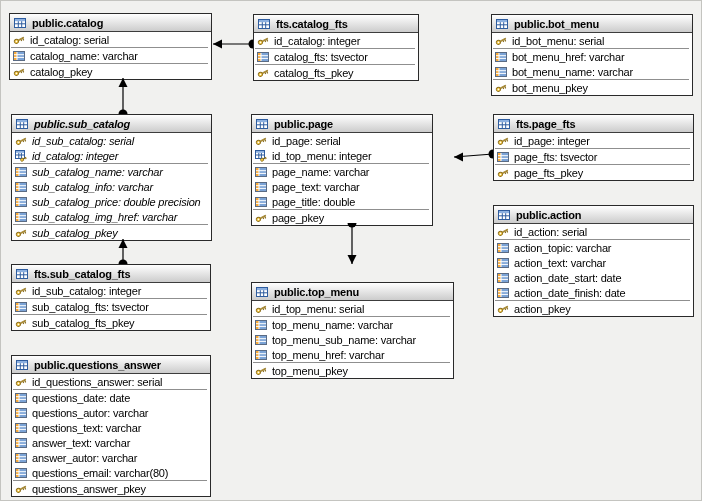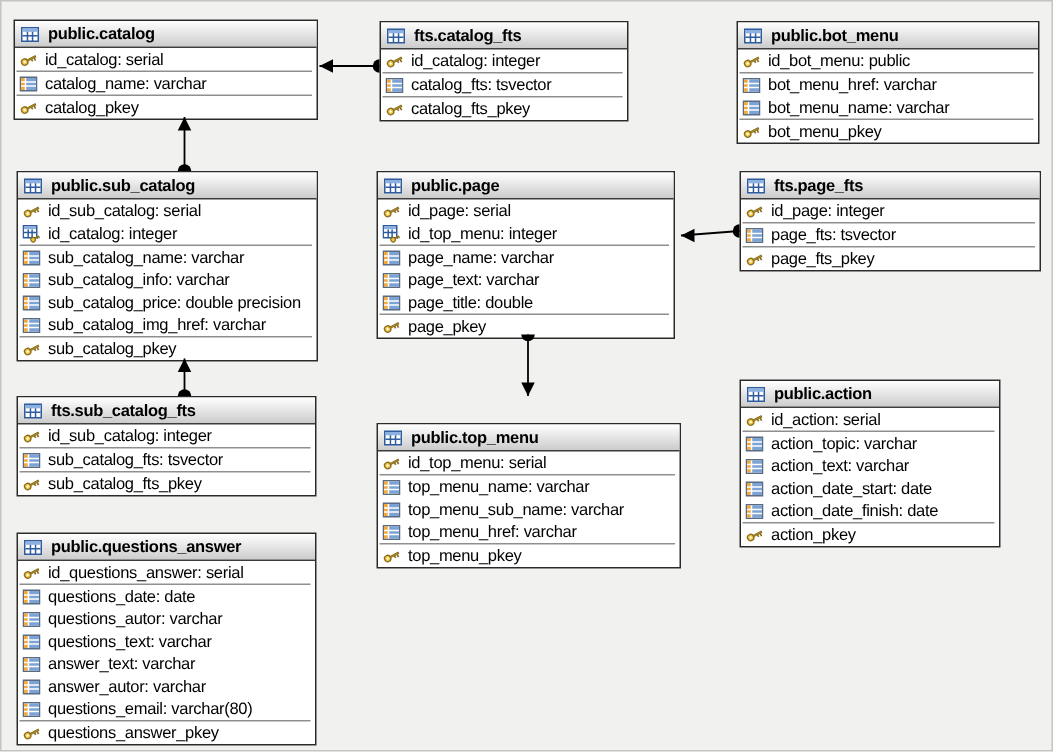--- a/index.html
+++ b/index.html
@@ -126,21 +126,21 @@
       </div>
       <div class="tb-row">
         <span class="icon"><svg width="12" height="12" viewBox="0 0 12 12">
             <g transform="rotate(-28 6 6)">
               <circle cx="3.1" cy="6" r="2.1" fill="#f3c63f" stroke="#8a6d1d" stroke-width="0.9"></circle>
               <circle cx="3.1" cy="6" r="0.8" fill="#ffffff" stroke="none"></circle>
               <path d="M5.2 5.55h6v0.9h-6z" fill="#f3c63f" stroke="#8a6d1d" stroke-width="0.7"></path>
               <path d="M8 6.45v1.7M10 6.45v2.1" stroke="#8a6d1d" stroke-width="1.1" fill="none"></path>
             </g>
           </svg></span>
-        <span>id_bot_menu: public</span>
+        <span>id_bot_menu: serial</span>
       </div>
       <div class="tb-sep"></div>
       <div class="tb-row">
         <span class="icon"><svg width="12" height="12" viewBox="0 0 12 12">
             <rect x="0.5" y="1.5" width="11" height="9" fill="#ffffff" stroke="#5a6b84"></rect>
             <rect x="1" y="2" width="3" height="8" fill="#f5a93b"></rect>
             <rect x="4" y="2" width="7" height="8" fill="#7ba3d6"></rect>
             <path d="M1 4.7h10M1 7.4h10M4 2v8" stroke="#ffffff" fill="none"></path>
           </svg></span>
         <span>bot_menu_href: varchar</span>
@@ -160,21 +160,21 @@
             <g transform="rotate(-28 6 6)">
               <circle cx="3.1" cy="6" r="2.1" fill="#f3c63f" stroke="#8a6d1d" stroke-width="0.9"></circle>
               <circle cx="3.1" cy="6" r="0.8" fill="#ffffff" stroke="none"></circle>
               <path d="M5.2 5.55h6v0.9h-6z" fill="#f3c63f" stroke="#8a6d1d" stroke-width="0.7"></path>
               <path d="M8 6.45v1.7M10 6.45v2.1" stroke="#8a6d1d" stroke-width="1.1" fill="none"></path>
             </g>
           </svg></span>
         <span>bot_menu_pkey</span>
       </div>
     </div>
-    <div class="table-box" style="left: 10px; top: 113px; width: 201px;">
+    <div class="table-box" style="left: 10px; top: 113px; width: 201px; font-style: italic;">
       <div class="tb-header">
         <span class="icon"><svg width="12" height="12" viewBox="0 0 12 12">
             <rect x="0.5" y="1.5" width="11" height="9" fill="#ffffff" stroke="#2e5c9e"></rect>
             <rect x="1" y="2" width="10" height="2.2" fill="#8cb0e0"></rect>
             <path d="M1 6.8h10M4.3 4.2v6.3M7.7 4.2v6.3" stroke="#2e5c9e" fill="none"></path>
           </svg></span>
         <span>public.sub_catalog</span>
       </div>
       <div class="tb-row">
         <span class="icon"><svg width="12" height="12" viewBox="0 0 12 12">
@@ -243,21 +243,21 @@
             <g transform="rotate(-28 6 6)">
               <circle cx="3.1" cy="6" r="2.1" fill="#f3c63f" stroke="#8a6d1d" stroke-width="0.9"></circle>
               <circle cx="3.1" cy="6" r="0.8" fill="#ffffff" stroke="none"></circle>
               <path d="M5.2 5.55h6v0.9h-6z" fill="#f3c63f" stroke="#8a6d1d" stroke-width="0.7"></path>
               <path d="M8 6.45v1.7M10 6.45v2.1" stroke="#8a6d1d" stroke-width="1.1" fill="none"></path>
             </g>
           </svg></span>
         <span>sub_catalog_pkey</span>
       </div>
     </div>
-    <div class="table-box" style="left: 250px; top: 113px; width: 199px;">
+    <div class="table-box" style="left: 250px; top: 113px; width: 182px;">
       <div class="tb-header">
         <span class="icon"><svg width="12" height="12" viewBox="0 0 12 12">
             <rect x="0.5" y="1.5" width="11" height="9" fill="#ffffff" stroke="#2e5c9e"></rect>
             <rect x="1" y="2" width="10" height="2.2" fill="#8cb0e0"></rect>
             <path d="M1 6.8h10M4.3 4.2v6.3M7.7 4.2v6.3" stroke="#2e5c9e" fill="none"></path>
           </svg></span>
         <span>public.page</span>
       </div>
       <div class="tb-row">
         <span class="icon"><svg width="12" height="12" viewBox="0 0 12 12">
@@ -360,21 +360,21 @@
             <g transform="rotate(-28 6 6)">
               <circle cx="3.1" cy="6" r="2.1" fill="#f3c63f" stroke="#8a6d1d" stroke-width="0.9"></circle>
               <circle cx="3.1" cy="6" r="0.8" fill="#ffffff" stroke="none"></circle>
               <path d="M5.2 5.55h6v0.9h-6z" fill="#f3c63f" stroke="#8a6d1d" stroke-width="0.7"></path>
               <path d="M8 6.45v1.7M10 6.45v2.1" stroke="#8a6d1d" stroke-width="1.1" fill="none"></path>
             </g>
           </svg></span>
         <span>page_fts_pkey</span>
       </div>
     </div>
-    <div class="table-box" style="left: 492px; top: 204px; width: 174px; margin-top: 48px;">
+    <div class="table-box" style="left: 492px; top: 204px; width: 201px;">
       <div class="tb-header">
         <span class="icon"><svg width="12" height="12" viewBox="0 0 12 12">
             <rect x="0.5" y="1.5" width="11" height="9" fill="#ffffff" stroke="#2e5c9e"></rect>
             <rect x="1" y="2" width="10" height="2.2" fill="#8cb0e0"></rect>
             <path d="M1 6.8h10M4.3 4.2v6.3M7.7 4.2v6.3" stroke="#2e5c9e" fill="none"></path>
           </svg></span>
         <span>public.action</span>
       </div>
       <div class="tb-row">
         <span class="icon"><svg width="12" height="12" viewBox="0 0 12 12">

